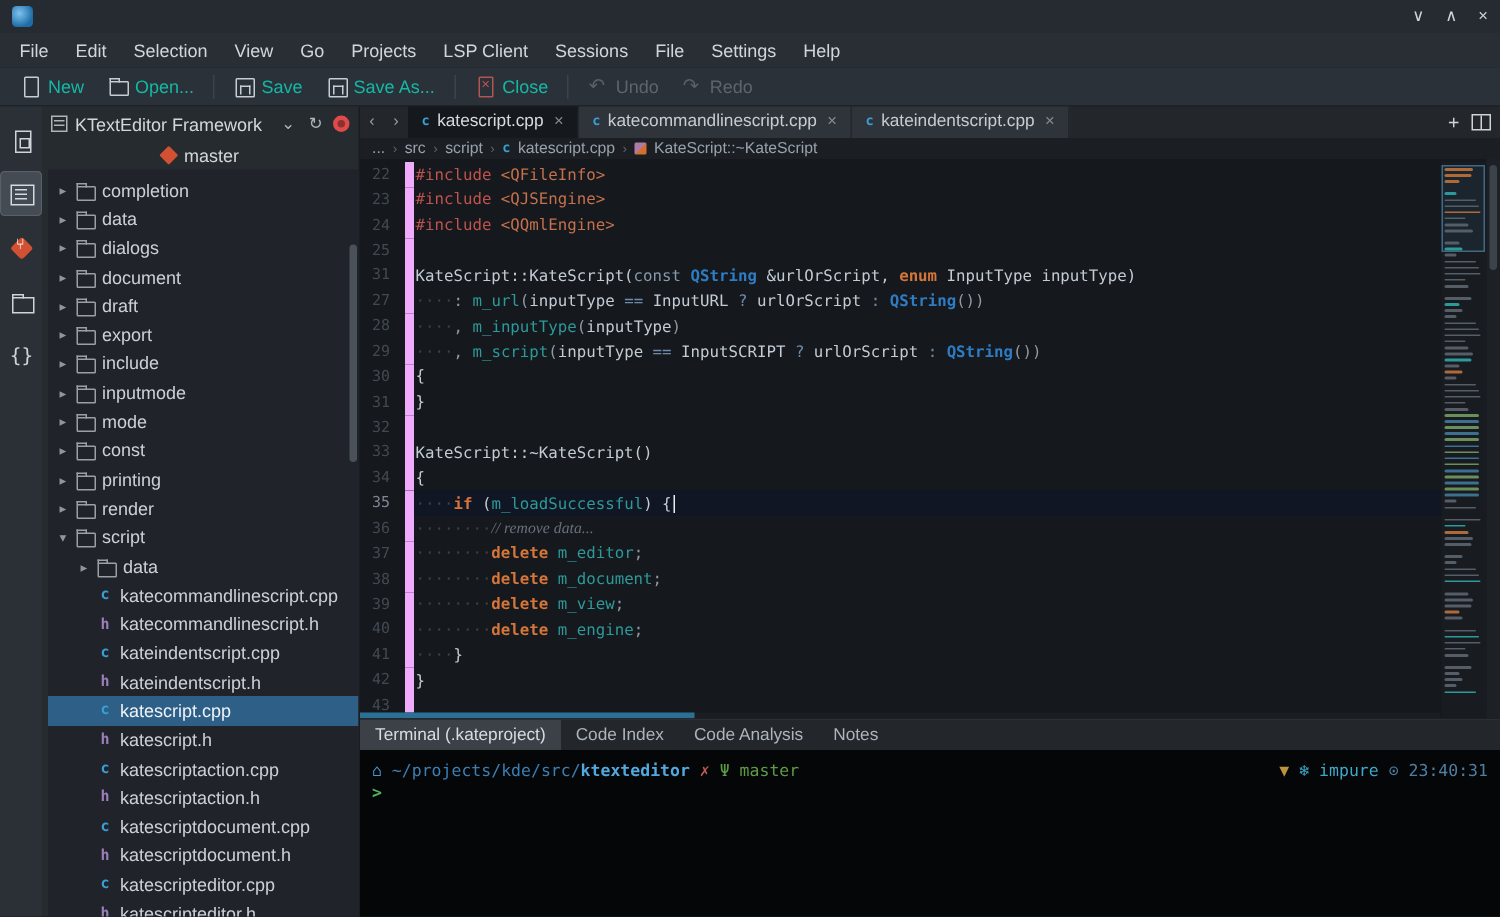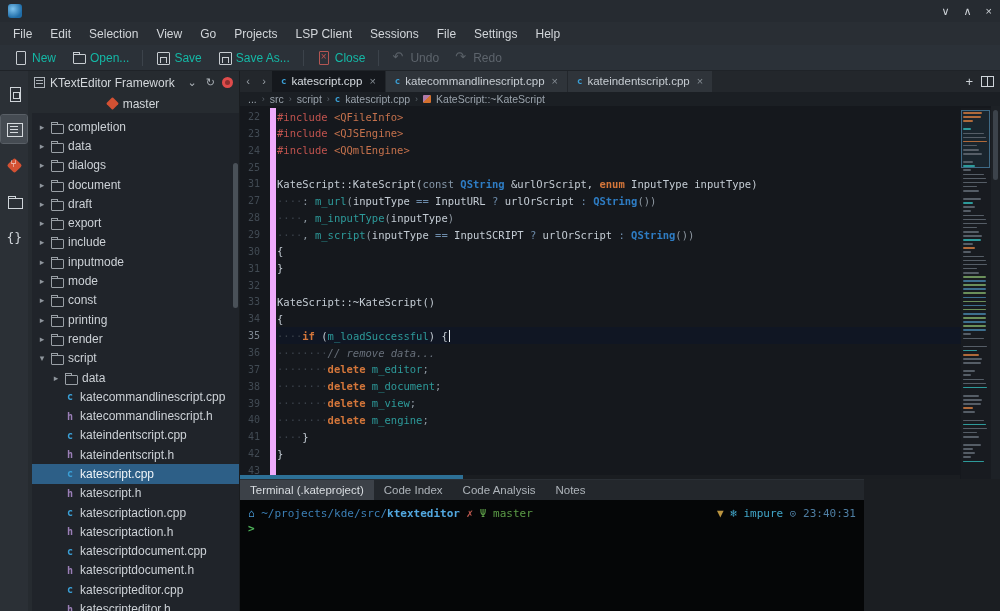--- a/index.html
+++ b/index.html
@@ -111,35 +111,35 @@
   .codelines { flex:1; padding-top:2px; overflow:hidden; }
   .code-row { display:flex; height:16.86px; align-items:center; font-size:10.5px; }
   .lnum { width:30px; text-align:right; padding-right:10px; color:#414a53; flex:0 0 auto; font-size:10px; }
   .ltext { flex:1; white-space:pre; border-left:6px solid #f0abfc; padding-left:1px; height:100%; display:flex; align-items:center; }
   .code-row.current .ltext { background:#101623; }
   .code-row.current .lnum { color:#7e8892; }
   .tk-pp  { color:#c0534e; } .tk-ppf { color:#c4714c; }
   .tk-txt { color:#c3cbd3; } .tk-typ { color:#2e7cc3; font-weight:bold; }
   .tk-kwo { color:#d4763a; font-weight:bold; } .tk-kwc { color:#8799ab; }
   .tk-mem { color:#2d9a9a; } .tk-op { color:#6d8cab; }
-  .tk-pun { color:#8f99a3; } .tk-com { color:#68707b; font-style:italic; }
+  .tk-pun { color:#8f99a3; } .tk-com { color:#68707b; font-style:italic;font-family:Liberation Serif, serif; }
   .tk-ind { color:#3a414a; }
   .cursor { display:inline-block; width:1px; height:12px; background:#e8edf2; margin-left:1px; }
 
   .minimap { width:30px; background:#181b20; position:relative; margin-top:2px; }
   .mmbar { position:absolute; left:2px; height:1.6px; border-radius:1px; }
   .mm-viewport { position:absolute; left:0; top:2px; width:29px; height:58px;
     border:1px solid #3e6a86; background:rgba(61,174,233,0.07); }
   .vsb { width:9px; background:#1d2126; position:relative; }
   .vsb-thumb { position:absolute; left:2px; top:4px; width:5px; height:70px; background:#3c434b; border-radius:3px; }
   .hscroll { position:absolute; left:0; bottom:0; width:720px; height:4px; background:#1a1d21; }
   .hscroll-thumb { position:absolute; left:0; top:0; width:223px; height:4px; background:#2d7096; }
 
   
-  .bottompanel { position:absolute; left:240px; top:479px; width:624px; height:132px;
+  .bottompanel { position:absolute; left:240px; top:479px; width:760px; height:132px;
     background:#050607; display:flex; flex-direction:column; border-top:1px solid #2a2f35; }
   .bptabs { height:20px; background:#23272c; display:flex; align-items:stretch; }
   .bptab { padding:0 10px; display:flex; align-items:center; font-size:11.5px; color:#aeb4ba; }
   .bptab.active { background:#3c4148; color:#d9dde1; }
   .terminal { flex:1; font-family:"DejaVu Sans Mono","DejaVu Sans",monospace; font-size:11px;
     padding:6px 8px 0 8px; line-height:15px; }
   .tline { display:flex; white-space:pre; }
   .tright { margin-left:auto; }
   .t-dir-icon { color:#4797d2; } .t-path { color:#3c7fb5; }
   .t-path-bold { color:#52a8e0; font-weight:bold; }

